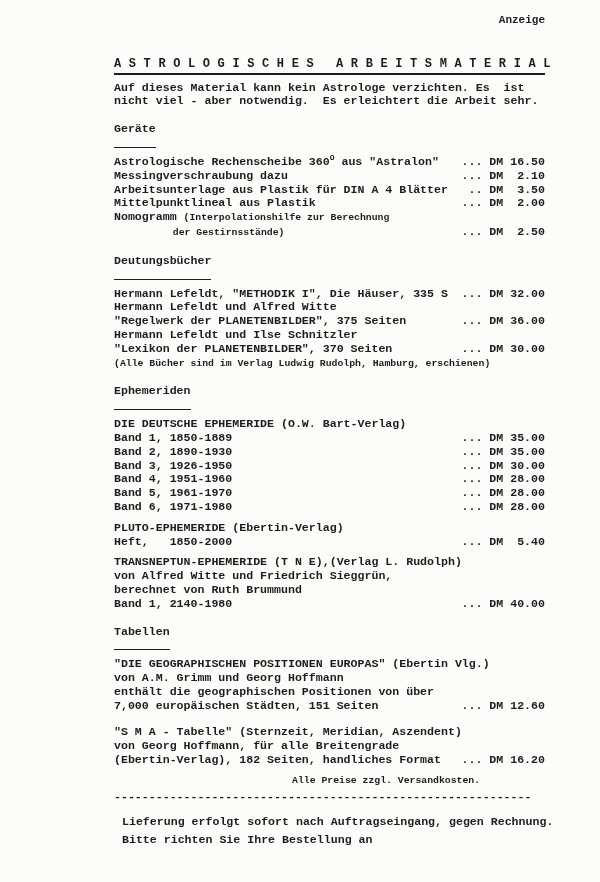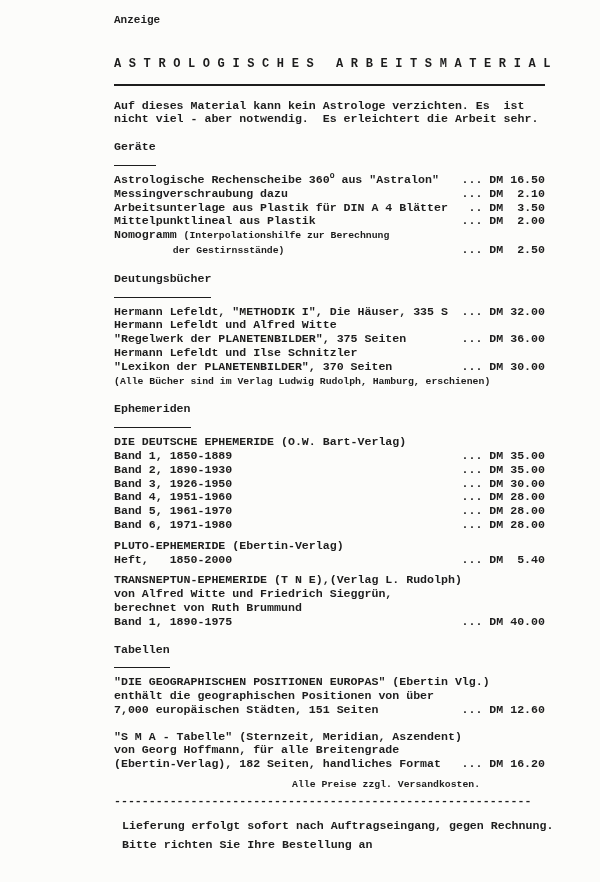--- a/index.html
+++ b/index.html
@@ -6,30 +6,30 @@
   body{
     width:600px;height:882px;overflow:hidden;
     background:var(--paper,#fcfcfa);
     color:var(--ink,#1d1d1d);
     font-family:"Liberation Mono","DejaVu Sans Mono",monospace;
     font-weight:700;
     font-size:11.6px;
     line-height:13.8px;
   }
   .page{padding:14px 55px 0 114px;}
-  .advert{font-size:11px;}
+  .advert{text-align:right;font-size:11px;}
   .title{
     margin:30px 0 0 0;
     font-size:12px;font-weight:700;
     white-space:pre;
     border-bottom:2.2px solid var(--ink,#1d1d1d);
-    padding-bottom:12px;
+    padding-bottom:1px;
     letter-spacing:0.2px;
   }
-  .intro{margin-top:13px;}
+  .intro{margin-top:6px;}
   .intro div{white-space:pre;}
   section{margin-top:14px;}
   section h2{
     display:inline-block;
     font-size:11.6px;font-weight:700;
     margin:0 0 7px 0;
     border-bottom:1.6px solid var(--ink,#1d1d1d);
     padding-bottom:11px;
   }
   .rows .line{display:flex;justify-content:space-between;align-items:baseline;}
@@ -161,31 +161,34 @@
         <div class="line">
           <span><span>TRANSNEPTUN-EPHEMERIDE (T N E),(Verlag L. Rudolph)</span></span>
         </div>
         <div class="line">
           <span><span>von Alfred Witte und Friedrich Sieggrün,</span></span>
         </div>
         <div class="line">
           <span><span>berechnet von Ruth Brummund</span></span>
         </div>
         <div class="line">
-          <span><span>Band 1, 1890-1975</span></span>
+          <span><span>Band 1, 2140-1980</span></span>
           <span class="r">... DM 40.00</span>
         </div>
       </div>
   </section>
 
   <section>
     <h2>Tabellen</h2>
     <div class="rows">
         <div class="line">
           <span><span>"DIE GEOGRAPHISCHEN POSITIONEN EUROPAS" (Ebertin Vlg.)</span></span>
+        </div>
+        <div class="line">
+          <span><span>von A.M. Grimm und Georg Hoffmann</span></span>
         </div>
         <div class="line">
           <span><span>enthält die geographischen Positionen von über</span></span>
         </div>
         <div class="line">
           <span><span>7,000 europäischen Städten, 151 Seiten</span></span>
           <span class="r">... DM 12.60</span>
         </div>
         <div class="gap2"></div>
         <div class="line">

